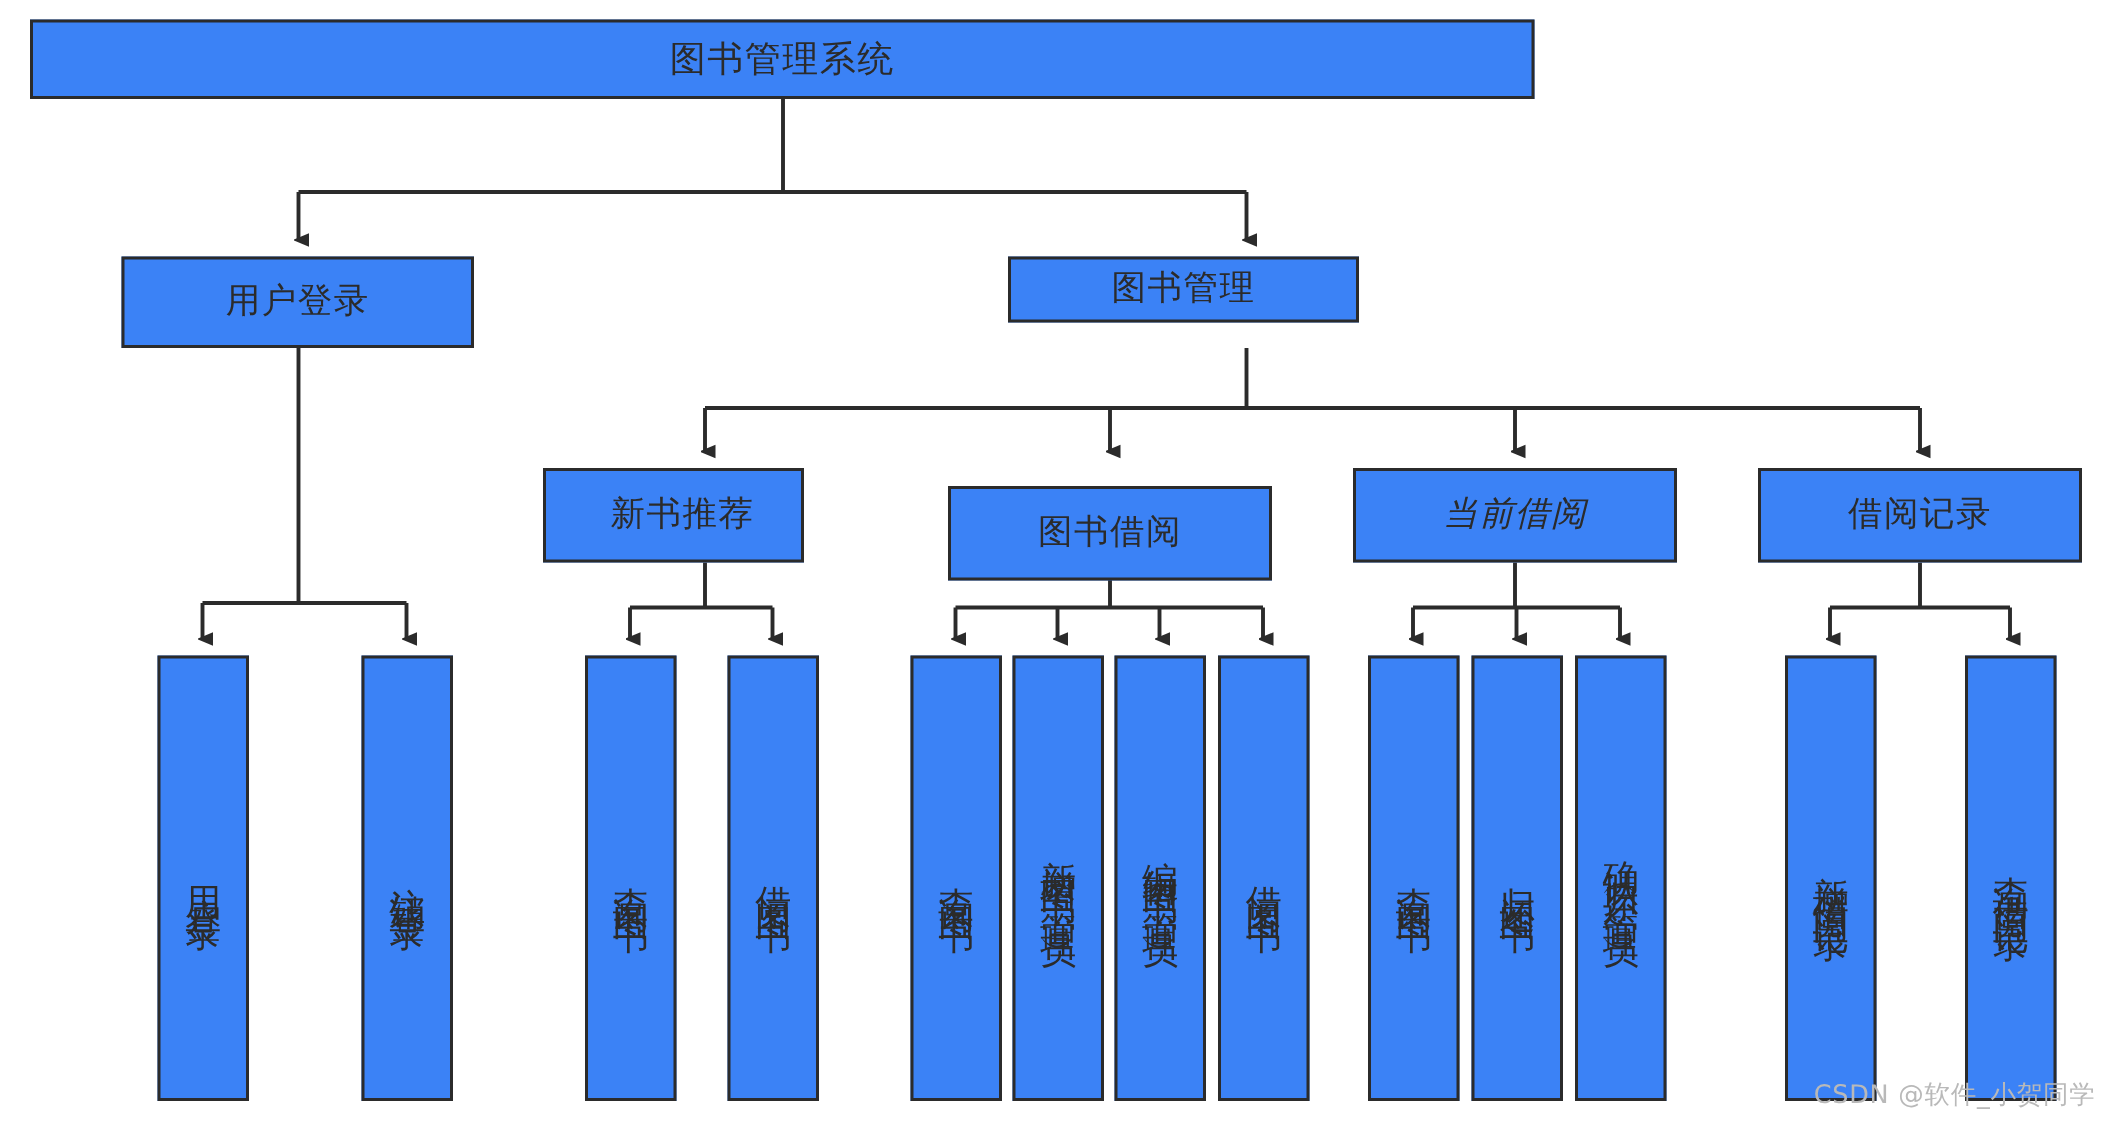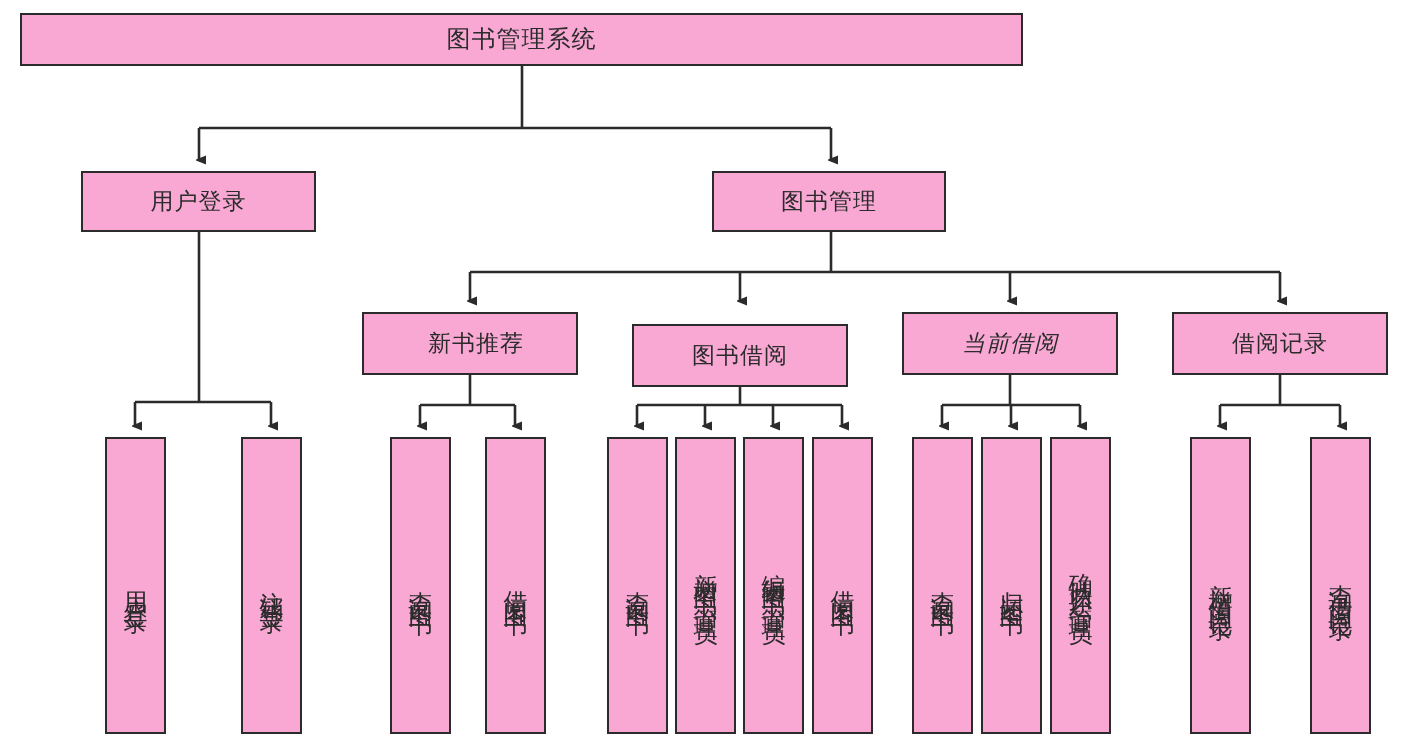--- a/index.html
+++ b/index.html
@@ -10,21 +10,21 @@
     font-family:"DejaVu Sans","Liberation Sans",sans-serif;
     overflow:hidden;
     position:relative;
   }
   #diagram-root{position:relative;width:1405px;height:747px;}
   svg#connectors{position:absolute;left:0;top:0;width:1405px;height:747px;pointer-events:none;}
 
   .node{
     position:absolute;
     box-sizing:border-box;
-    background:#f9a8d4;
+    background:#3b82f6;
     border:2.5px solid #2b2b2b;
     display:flex;
     align-items:center;
     justify-content:center;
     color:#2b2b2b;
   }
   .node .label{
     color:#2b2b2b;
     line-height:1.18;
     text-align:center;
@@ -118,25 +118,25 @@
     </g>
   </svg>
 
   <div class="node h root" style="left:20px;top:13px;width:1003px;height:53px;">
     <span class="label">图书管理系统</span>
   </div>
 
   <div class="node h" style="left:81px;top:171px;width:235px;height:61px;">
     <span class="label">用户登录</span>
   </div>
-  <div class="node h" style="left:712px;top:171px;width:234px;height:61px;">
+  <div class="node h" style="left:672px;top:171px;width:234px;height:44px;">
     <span class="label">图书管理</span>
   </div>
 
-  <div class="node h" style="left:362px;top:312px;width:216px;height:63px;padding-left:12px;">
+  <div class="node h" style="left:362px;top:312px;width:174px;height:63px;padding-left:12px;">
     <span class="label">新书推荐</span>
   </div>
   <div class="node h" style="left:632px;top:324px;width:216px;height:63px;">
     <span class="label">图书借阅</span>
   </div>
   <div class="node h" style="left:902px;top:312px;width:216px;height:63px;font-style:italic;">
     <span class="label">当前借阅</span>
   </div>
   <div class="node h" style="left:1172px;top:312px;width:216px;height:63px;">
     <span class="label">借阅记录</span>
@@ -179,13 +179,14 @@
     <span class="label">确认归还（管理员）</span>
   </div>
 
   <div class="node v" style="left:1190px;top:437px;width:61px;height:297px;">
     <span class="label">新增借阅记录</span>
   </div>
   <div class="node v" style="left:1310px;top:437px;width:61px;height:297px;">
     <span class="label">查询借阅记录</span>
   </div>
 
+  <div id="watermark">CSDN @软件_小贺同学</div>
 </div>
 
 </body></html>

